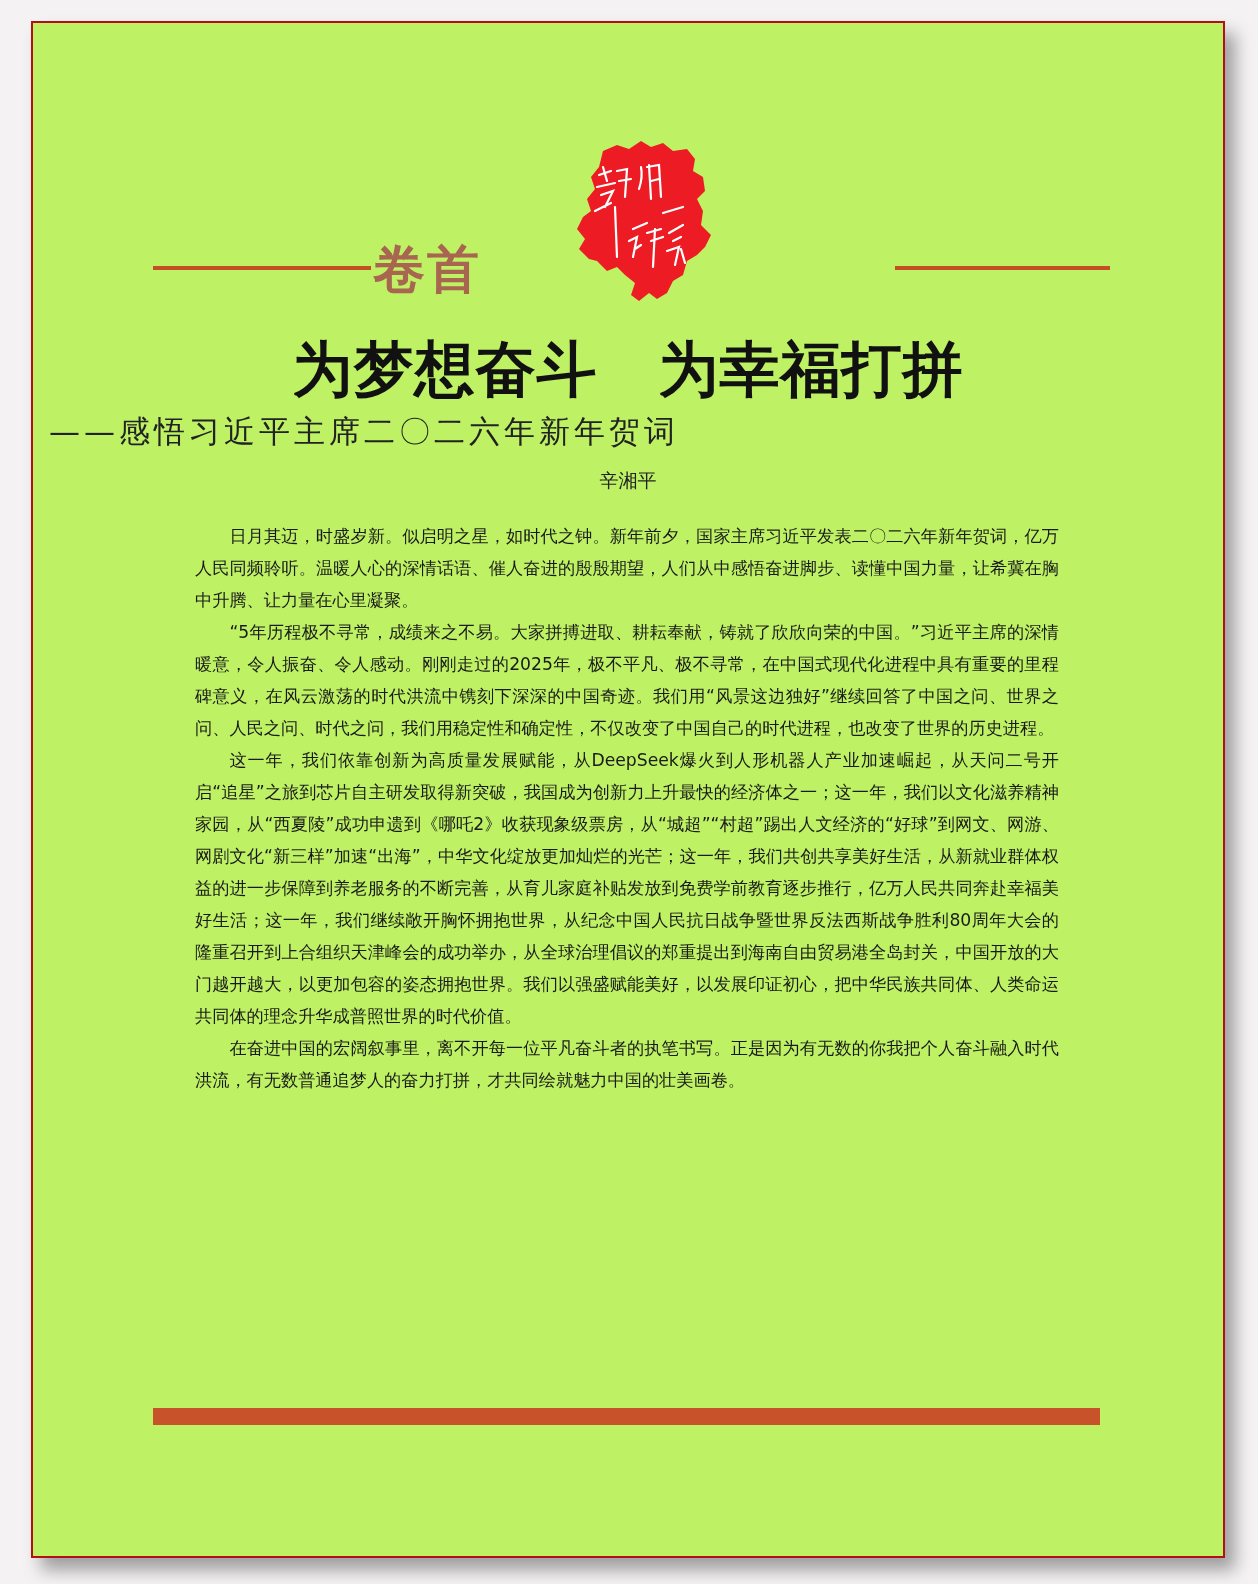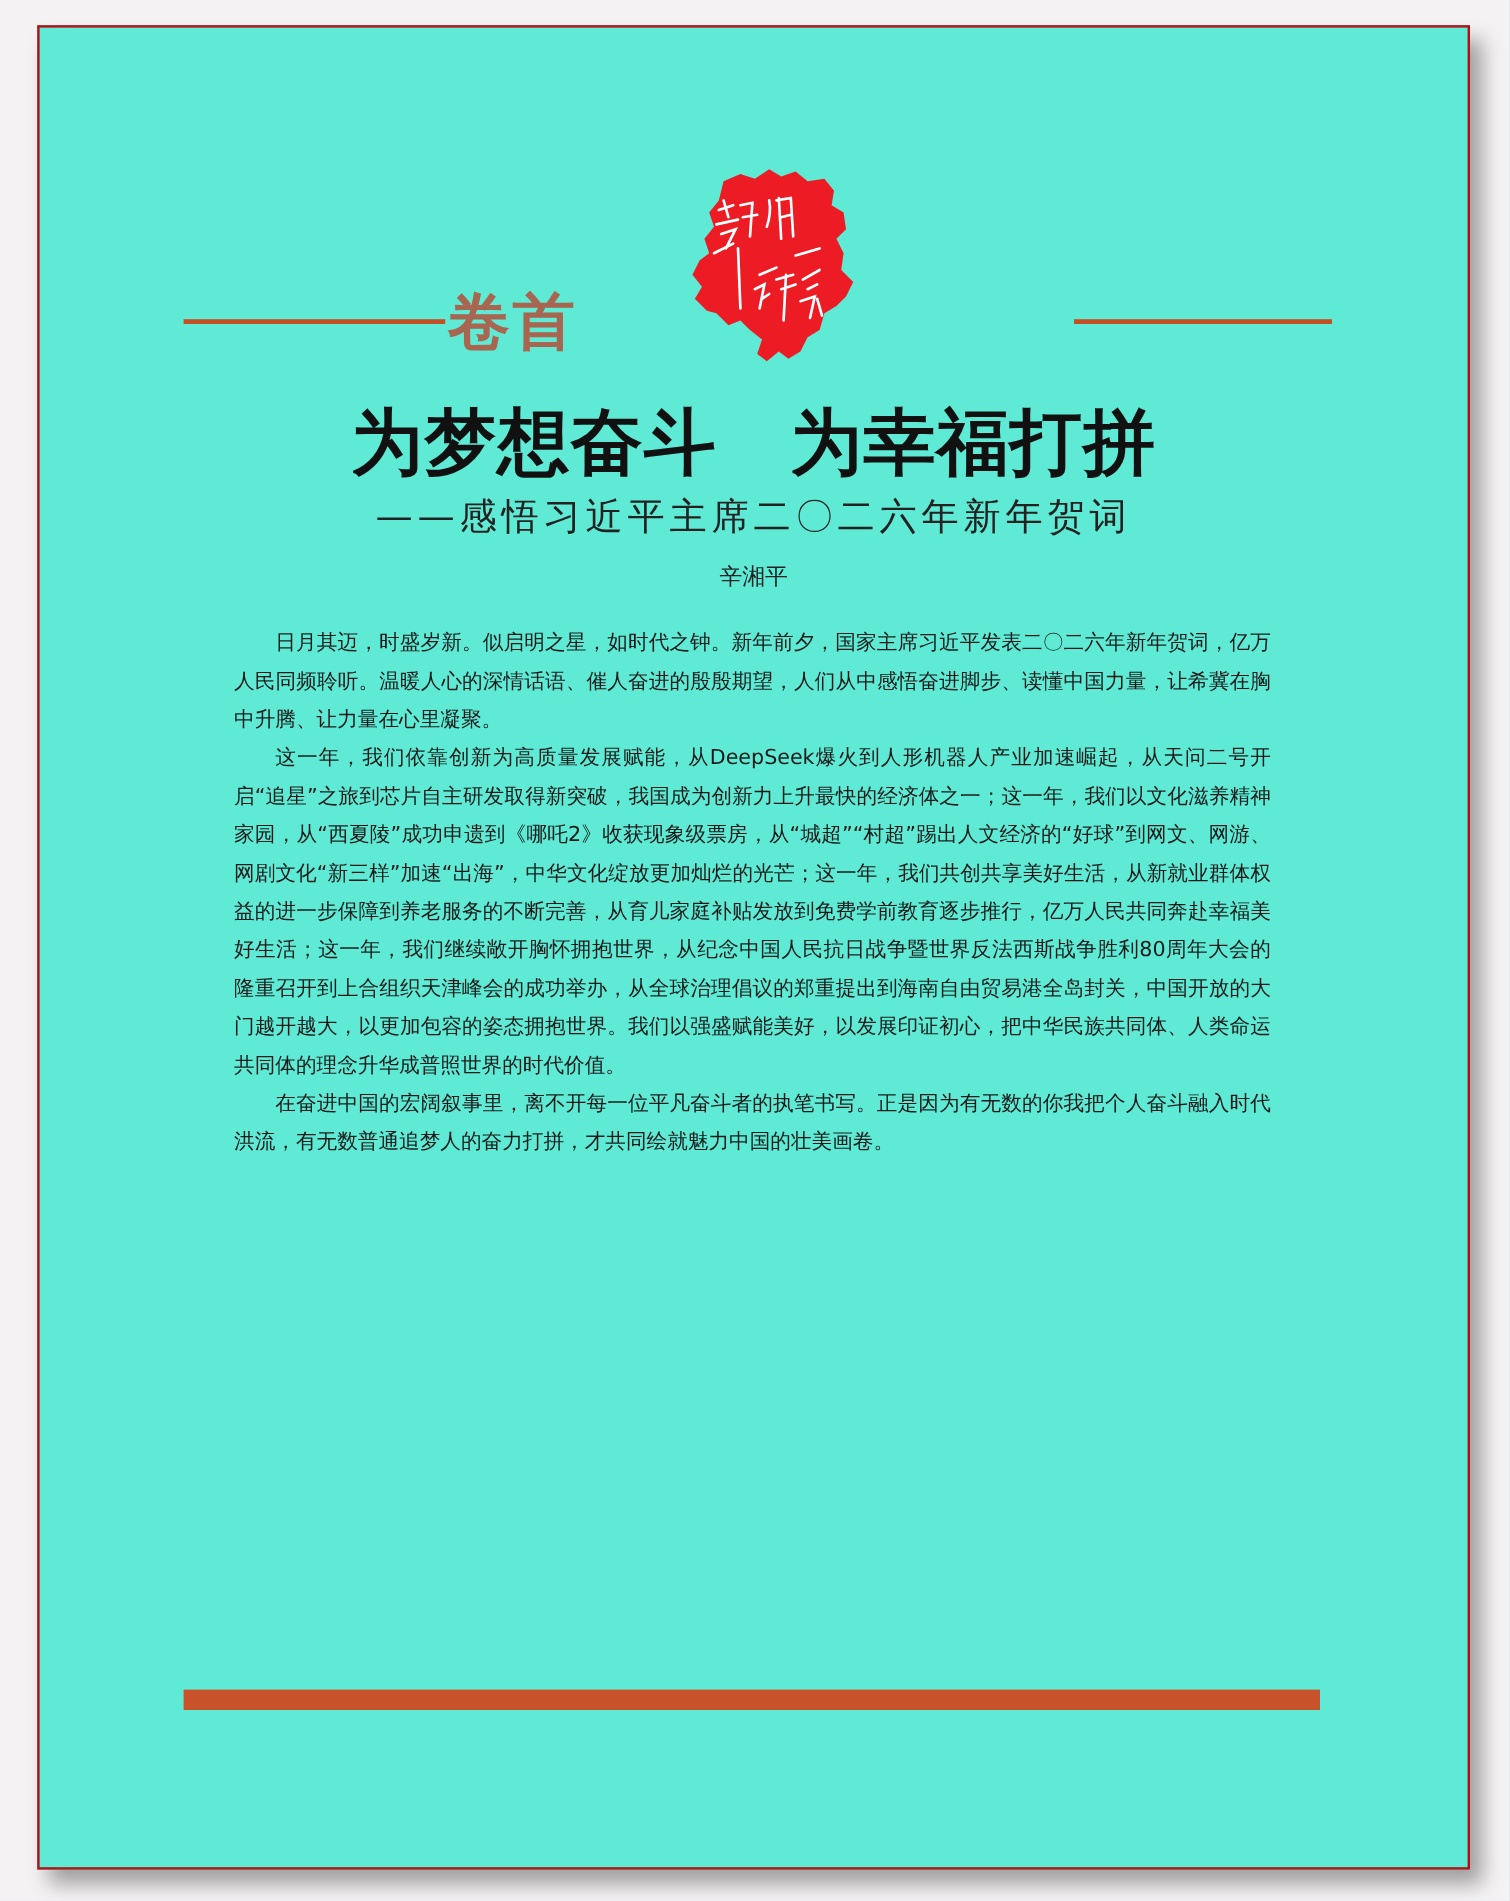--- a/index.html
+++ b/index.html
@@ -13,21 +13,21 @@
       position: relative;
       overflow: hidden;
       font-family: "DejaVu Serif", "Liberation Serif", serif;
     }
     .page {
       position: absolute;
       left: 31px;
       top: 21px;
       width: 1190px;
       height: 1533px;
-      background: #5eead4;
+      background: #bef264;
       border: 2px solid #b30f16;
       box-shadow: 10px 12px 16px rgba(0,0,0,0.35);
     }
     .hdr-line {
       position: absolute;
       height: 4px;
       background: #c44f24;
       top: 243px;
     }
     .hdr-line.left { left: 120px; width: 218px; }
@@ -71,24 +71,24 @@
       font-weight: bold;
       font-size: 60px;
       line-height: 56px;
       color: #111;
       letter-spacing: 1px;
       word-spacing: 0;
       white-space: pre;
     }
     .subtitle {
       position: absolute;
-      left: 0;
+      left: 16px;
       width: 100%;
       top: 388px;
-      text-align: center;
+      text-align: left;
       font-family: "DejaVu Sans", sans-serif;
       font-weight: normal;
       font-size: 31px;
       line-height: 40px;
       color: #222;
       letter-spacing: 4px;
     }
     .author {
       position: absolute;
       left: 0;
@@ -170,18 +170,19 @@
   </div>
 
   <div class="hdr-line right"></div>
 
   <div class="title">为梦想奋斗　为幸福打拼</div>
   <div class="subtitle">——感悟习近平主席二〇二六年新年贺词</div>
   <div class="author">辛湘平</div>
 
   <div class="body-text">
     <p>日月其迈，时盛岁新。似启明之星，如时代之钟。新年前夕，国家主席习近平发表二〇二六年新年贺词，亿万人民同频聆听。温暖人心的深情话语、催人奋进的殷殷期望，人们从中感悟奋进脚步、读懂中国力量，让希冀在胸中升腾、让力量在心里凝聚。</p>
+    <p>“5年历程极不寻常，成绩来之不易。大家拼搏进取、耕耘奉献，铸就了欣欣向荣的中国。”习近平主席的深情暖意，令人振奋、令人感动。刚刚走过的2025年，极不平凡、极不寻常，在中国式现代化进程中具有重要的里程碑意义，在风云激荡的时代洪流中镌刻下深深的中国奇迹。我们用“风景这边独好”继续回答了中国之问、世界之问、人民之问、时代之问，我们用稳定性和确定性，不仅改变了中国自己的时代进程，也改变了世界的历史进程。</p>
     <p>这一年，我们依靠创新为高质量发展赋能，从DeepSeek爆火到人形机器人产业加速崛起，从天问二号开启“追星”之旅到芯片自主研发取得新突破，我国成为创新力上升最快的经济体之一；这一年，我们以文化滋养精神家园，从“西夏陵”成功申遗到《哪吒2》收获现象级票房，从“城超”“村超”踢出人文经济的“好球”到网文、网游、网剧文化“新三样”加速“出海”，中华文化绽放更加灿烂的光芒；这一年，我们共创共享美好生活，从新就业群体权益的进一步保障到养老服务的不断完善，从育儿家庭补贴发放到免费学前教育逐步推行，亿万人民共同奔赴幸福美好生活；这一年，我们继续敞开胸怀拥抱世界，从纪念中国人民抗日战争暨世界反法西斯战争胜利80周年大会的隆重召开到上合组织天津峰会的成功举办，从全球治理倡议的郑重提出到海南自由贸易港全岛封关，中国开放的大门越开越大，以更加包容的姿态拥抱世界。我们以强盛赋能美好，以发展印证初心，把中华民族共同体、人类命运共同体的理念升华成普照世界的时代价值。</p>
     <p>在奋进中国的宏阔叙事里，离不开每一位平凡奋斗者的执笔书写。正是因为有无数的你我把个人奋斗融入时代洪流，有无数普通追梦人的奋力打拼，才共同绘就魅力中国的壮美画卷。</p>
   </div>
 
   <div class="bottom-bar"></div>
 </div>
 
 </body></html>

